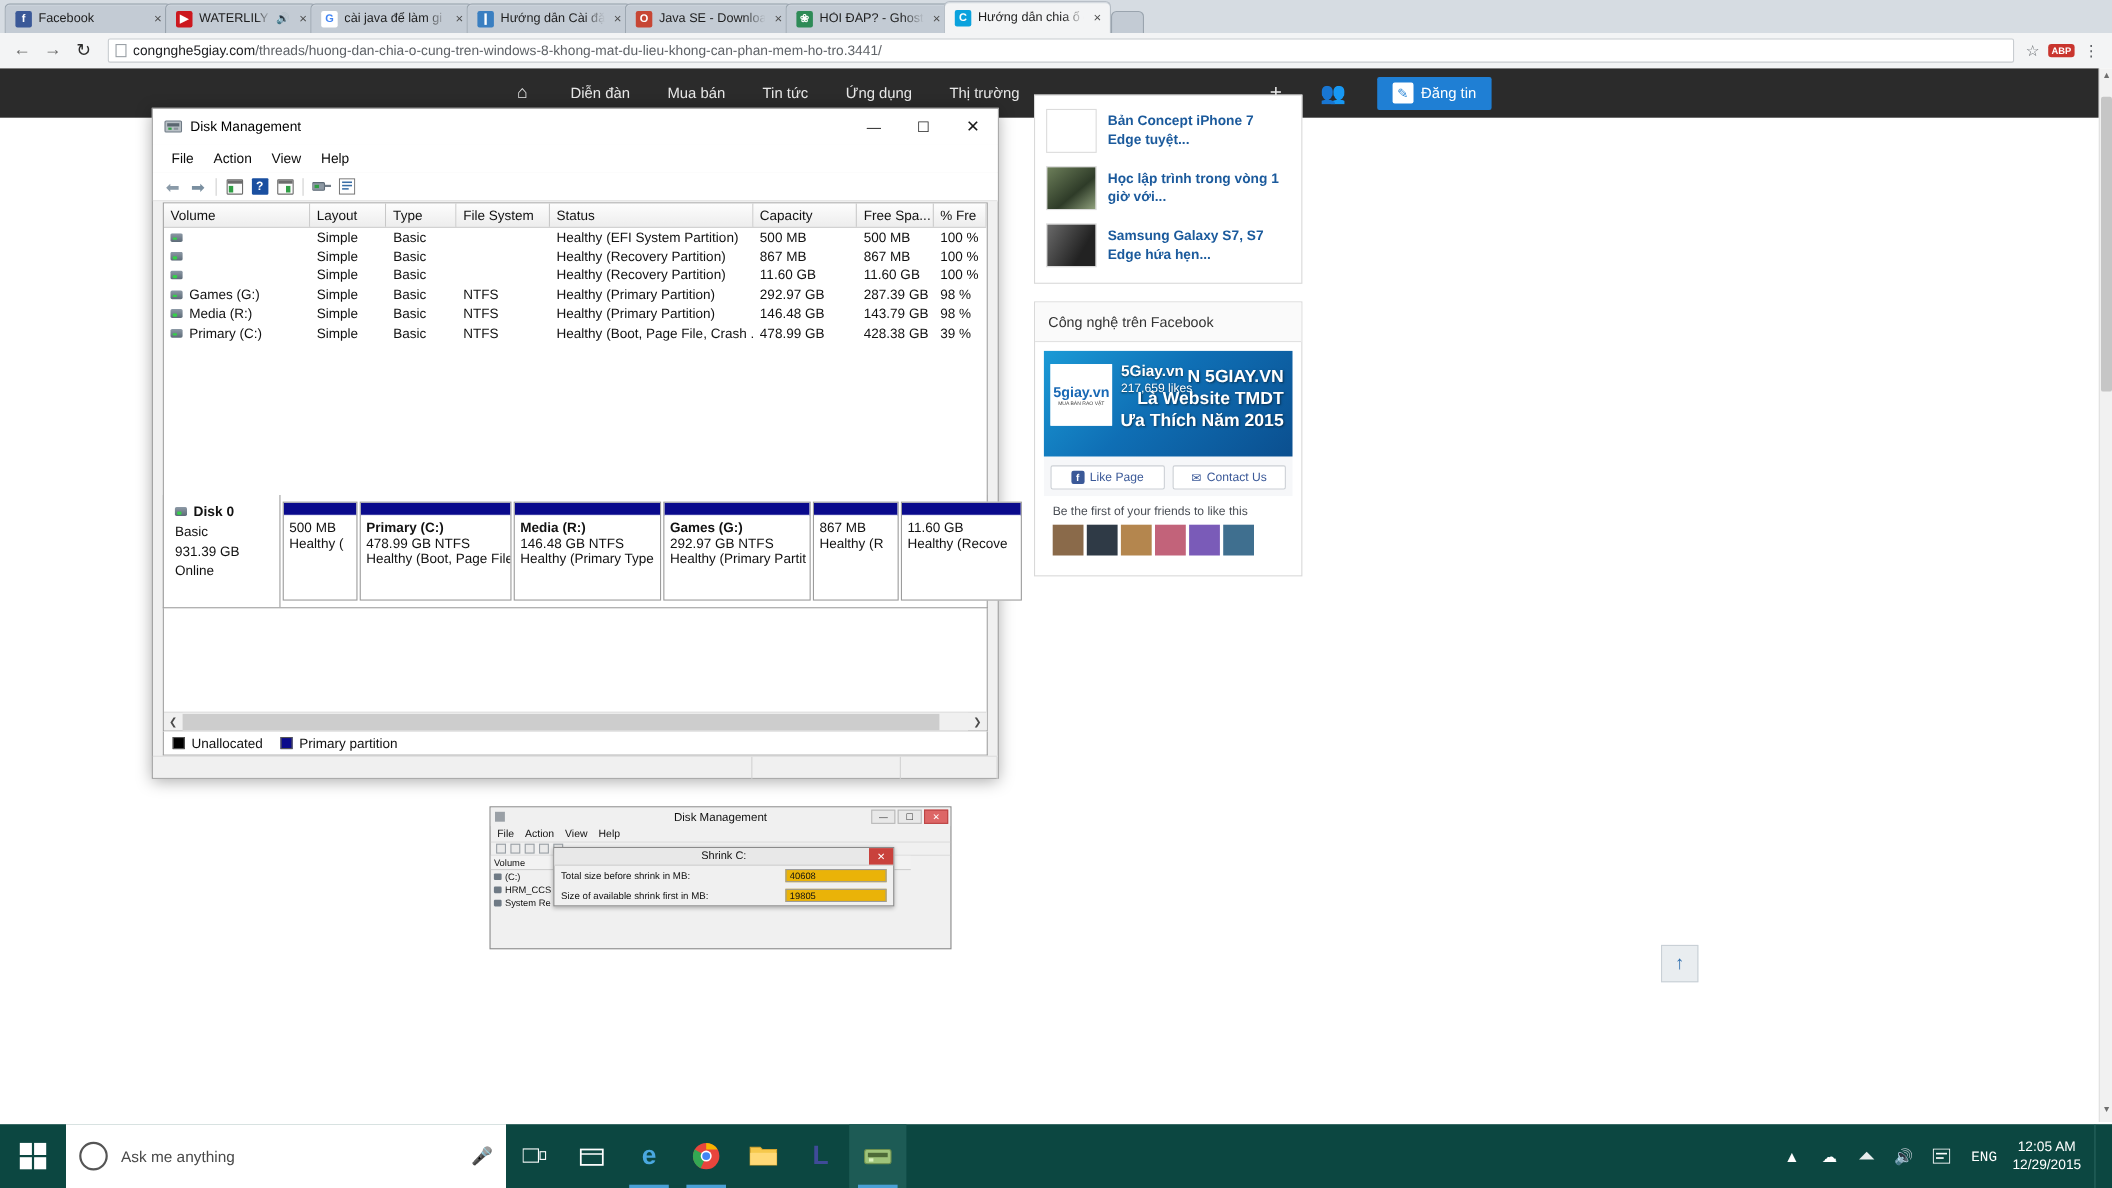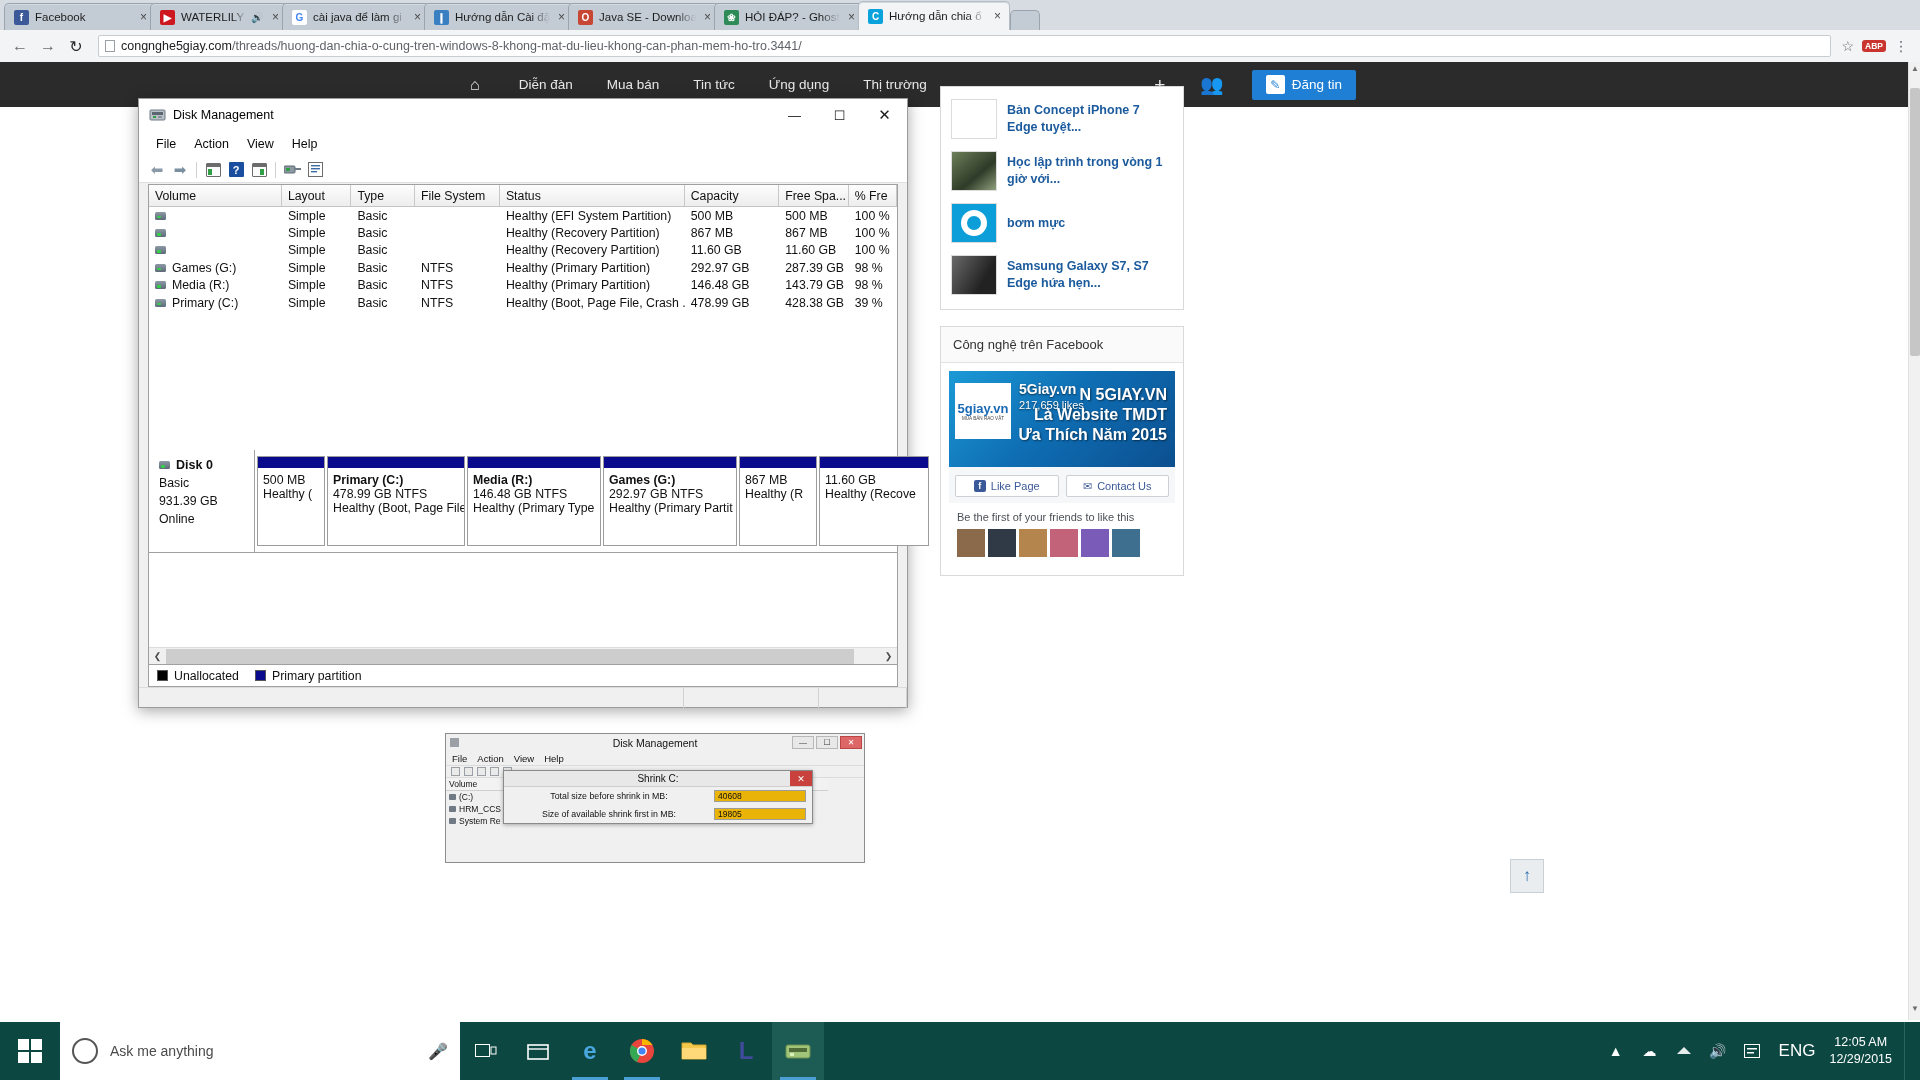--- a/index.html
+++ b/index.html
@@ -99,21 +99,21 @@
   #inner-tools .tbtn { width:9px; height:9px; border:1px solid #9aa0a6; background:#eaeaea; }
   #inner-grid { display:flex; font-size:8.5px; }
   #inner-grid .col-left { width:96px; }
   #inner-grid .hdr { background:#f2f2f2; border-bottom:1px solid #cfcfcf; padding:1px 3px; color:#111; }
   #inner-grid .cell { padding:1px 3px; display:flex; align-items:center; gap:3px; color:#111; }
   .mini-ico { width:7px; height:6px; background:#6f7a85; border-radius:1px; display:inline-block; }
   #shrink-dialog { position:absolute; left:57px; top:36px; width:310px; background:#f0f0f0; border:1px solid #8a8a8a; box-shadow:0 1px 4px rgba(0,0,0,.3); }
   #shrink-dialog .sd-title { height:16px; background:#e8e8e8; display:flex; align-items:center; justify-content:center; position:relative; font-size:10px; color:#111; border-bottom:1px solid #cfcfcf; }
   #shrink-dialog .sd-close { position:absolute; right:0; top:0; width:22px; height:15px; background:#c9413c; color:#fff; font-size:9px; display:flex; align-items:center; justify-content:center; }
   .sd-row { display:flex; align-items:center; padding:3px 6px; gap:6px; font-size:8.8px; color:#111; }
-  .sd-row .lbl { flex:1 1 auto;text-align:center; }
+  .sd-row .lbl { flex:1 1 auto; }
   .sd-row .val { width:92px; height:12px; background:#eab308; border:1px solid #9c9c9c; font-size:8.5px; padding:0 3px; display:flex; align-items:center; color:#111; }
 
   
   #dm-window {
     position:absolute; left:138px; top:98px; width:770px; height:610px;
     background:#f0f0f0; border:1px solid #9b9b9b;
     box-shadow: 0 3px 14px rgba(0,0,0,.34);
   }
   #dm-titlebar { height:32px; background:#ffffff; display:flex; align-items:center; padding-left:10px; position:relative; }
   #dm-titlebar .dm-icon { width:17px; height:16px; position:relative; margin-right:7px; }
@@ -180,21 +180,21 @@
   #start-btn .logo div { background:#fff; }
   #search-box { width:400px; height:58px; background:#ffffff; display:flex; align-items:center; gap:12px; padding:0 12px; }
   #search-box .cortana { width:26px; height:26px; border:2px solid #555; border-radius:50%; flex:0 0 26px; }
   #search-box .sb-text { font-size:14px; color:#4a4a4a; flex:1 1 auto; }
   #search-box .mic { font-size:16px; color:#4a4a4a; }
   .tb-icon { width:52px; height:58px; display:flex; align-items:center; justify-content:center; position:relative; }
   .tb-icon.running:after { content:""; position:absolute; bottom:0; left:8px; right:8px; height:3px; background:#4aa0d5; }
   .tb-icon.active { background:#1d5b55; }
   #tray { position:absolute; right:0; top:0; height:58px; display:flex; align-items:center; gap:0; padding-right:8px; }
   .tray-ico { width:34px; height:58px; display:flex; align-items:center; justify-content:center; color:#fff; font-size:14px; }
-  #tray-lang { color:#fff; font-size:17px; padding:0 10px; }
+  #tray-lang { color:#fff; font-size:13px; padding:0 10px;font-family:Liberation Mono, monospace; }
   #tray-clock { color:#fff; font-size:12.5px; text-align:center; line-height:1.35; padding:0 12px 0 4px; }
   .tray-showdesk { width:8px; height:58px; border-left:1px solid #2a6660; }
 
   
   #back-to-top { position:absolute; left:1510px; top:797px; width:34px; height:34px; background:#e9edf0; border:1px solid #c9d0d6;
       display:flex; align-items:center; justify-content:center; color:#2f6fae; font-size:17px; }
 </style>
 </head>
 <body>
 
@@ -348,26 +348,20 @@
 
   <div id="sidebar">
     <div class="side-card" id="news-list">
         <div class="news-item">
           <div class="news-thumb" style="background:#ffffff;"></div>
           <div class="news-title">Bản Concept iPhone 7 Edge tuyệt...</div>
         </div>
         <div class="news-item">
           <div class="news-thumb" style="background:linear-gradient(140deg,#6d7f5a,#2e3b28 60%,#8fa07c);"></div>
           <div class="news-title">Học lập trình trong vòng 1 giờ với...</div>
-        </div>
-        <div class="news-item">
-          <div class="news-thumb" style="background:#0b9ed9;">
-            <div style="position:absolute;left:50%;top:50%;transform:translate(-50%,-50%);width:26px;height:26px;border:6px solid #fff;border-radius:50%;"></div>
-          </div>
-          <div class="news-title">bơm mực</div>
         </div>
         <div class="news-item">
           <div class="news-thumb" style="background:linear-gradient(120deg,#6a6a6a,#222 70%);"></div>
           <div class="news-title">Samsung Galaxy S7, S7 Edge hứa hẹn...</div>
         </div>
       </div>
     <div class="side-card" style="margin-top:16px;">
       <div class="fb-card-head">Công nghệ trên Facebook</div>
       <div id="fb-widget">
         <div id="fb-cover">

